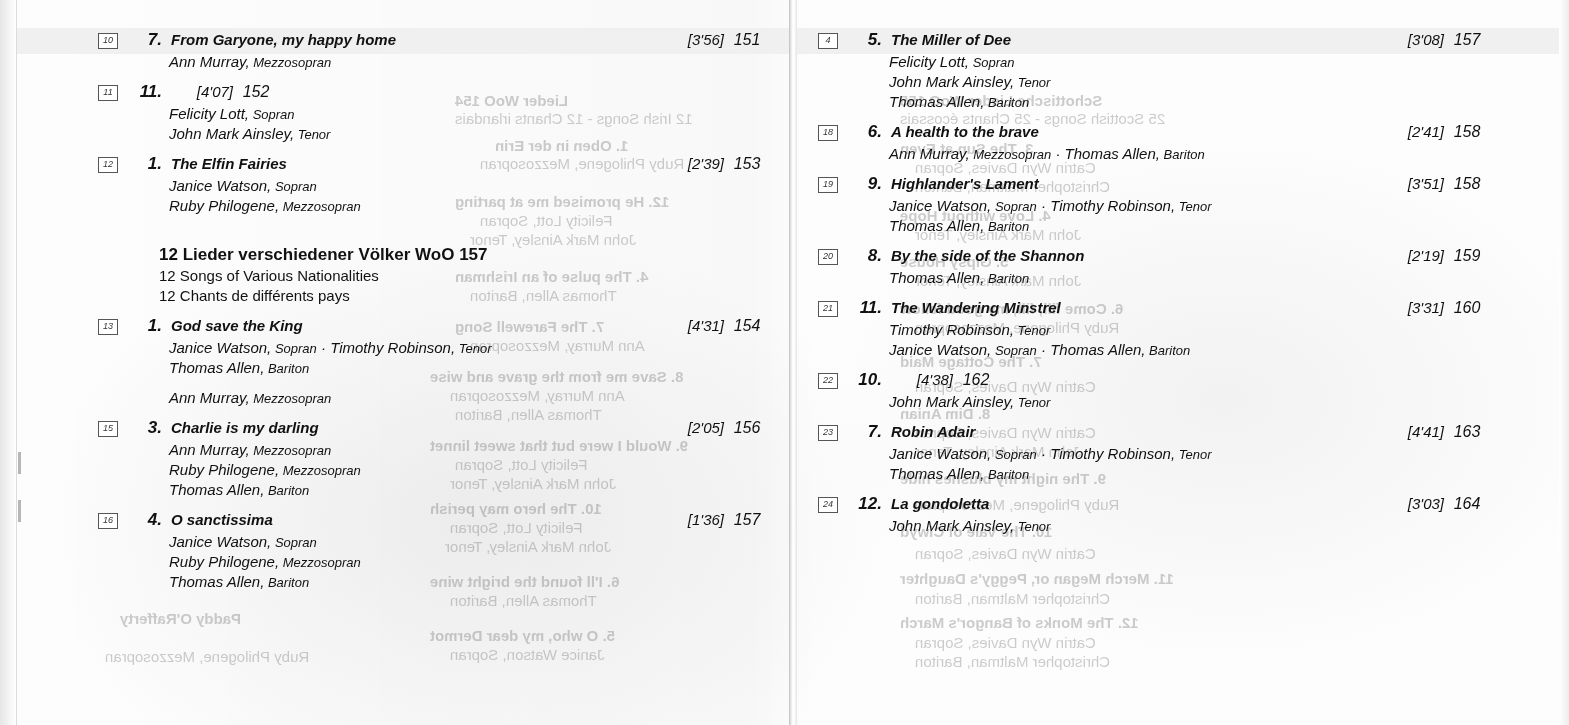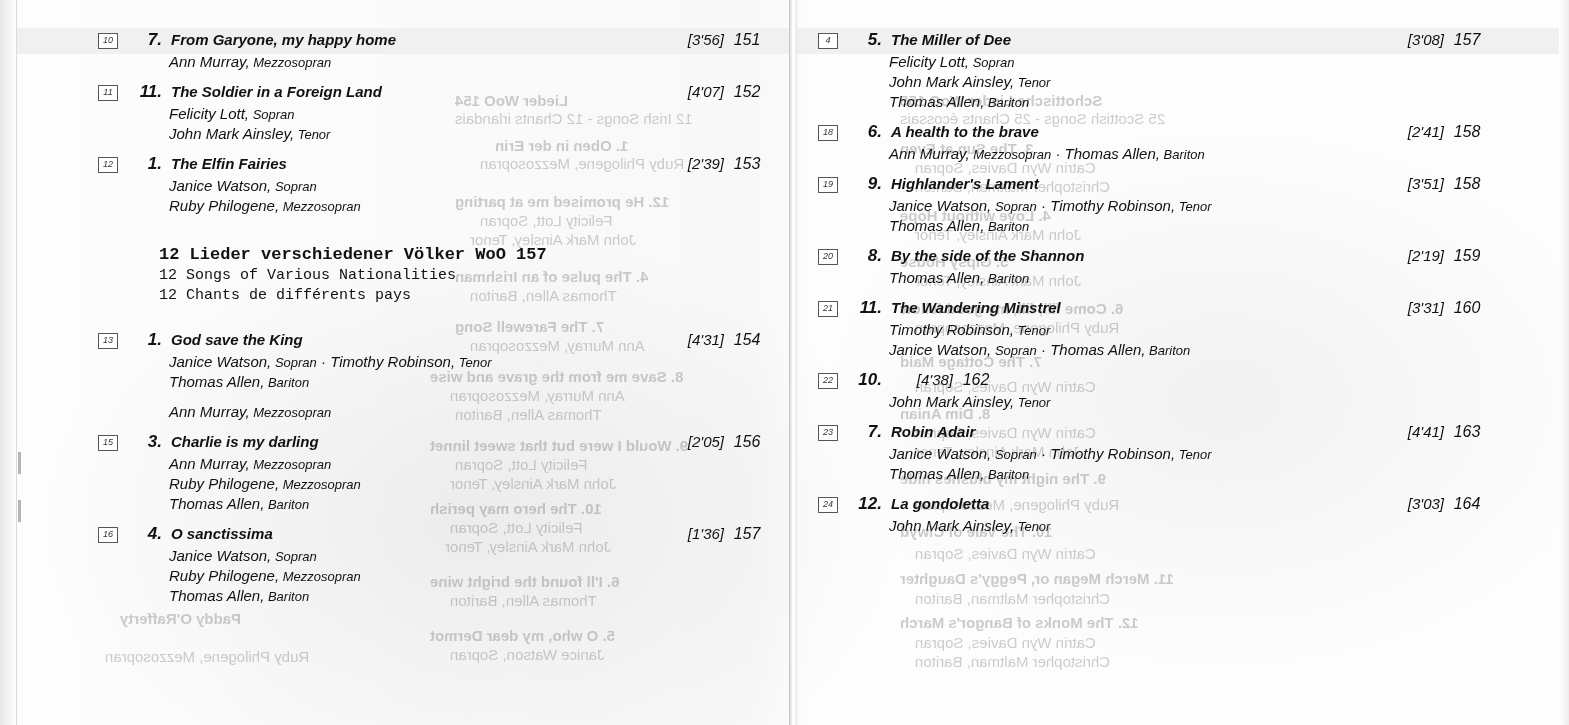--- a/index.html
+++ b/index.html
@@ -137,23 +137,22 @@
     font-size: 15px;
     color: #111;
     line-height: 19px;
     white-space: nowrap;
   }
   .perf-line .voice {
     font-size: 13px;
   }
   .group {
     margin-top: 20px;
-    margin-bottom: 24px;
+    margin-bottom: 10px;
     margin-left: 61px;
-    font-family: Liberation Mono, monospace;
   }
   .group-main {
     font-size: 17px;
     font-weight: bold;
     color: #111;
     line-height: 22px;
   }
   .group-sub {
     font-size: 15px;
     color: #111;
@@ -248,21 +247,20 @@
         </div>
         <div class="performers">
           <div class="perf-line"><span>Ann Murray,</span><span class="voice"> Mezzosopran</span></div>
         </div>
         <div class="spacer"></div>
       </div>
       <div class="track">
         <div class="row-head">
           <div class="cdbox">11</div>
           <div class="num">11.</div>
-          <div class="title">The Soldier in a Foreign Land</div>
           <div class="dur">[4'07]</div>
           <div class="page-no">152</div>
         </div>
         <div class="performers">
           <div class="perf-line"><span>Felicity Lott,</span><span class="voice"> Sopran</span></div>
           <div class="perf-line"><span>John Mark Ainsley,</span><span class="voice"> Tenor</span></div>
         </div>
         <div class="spacer"></div>
       </div>
       <div class="track">

